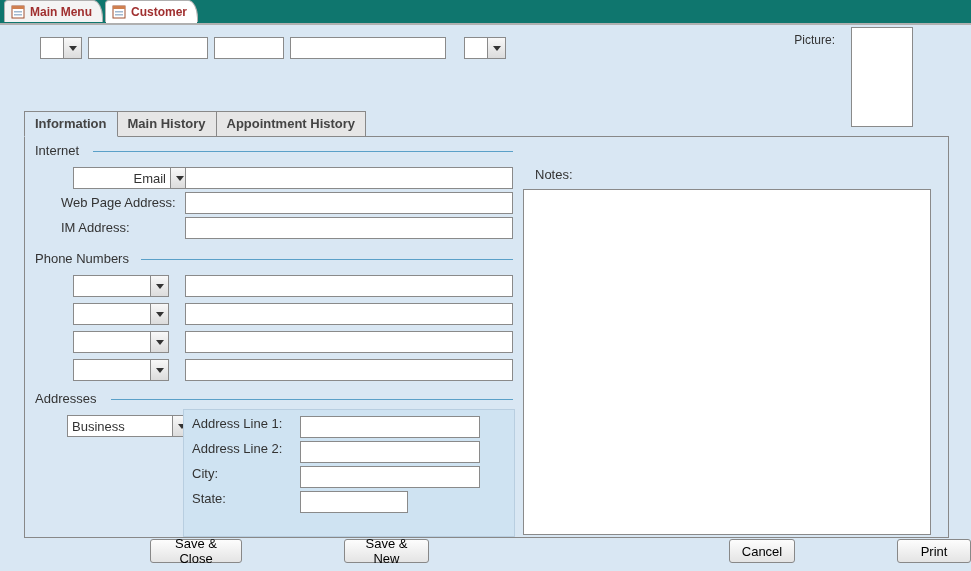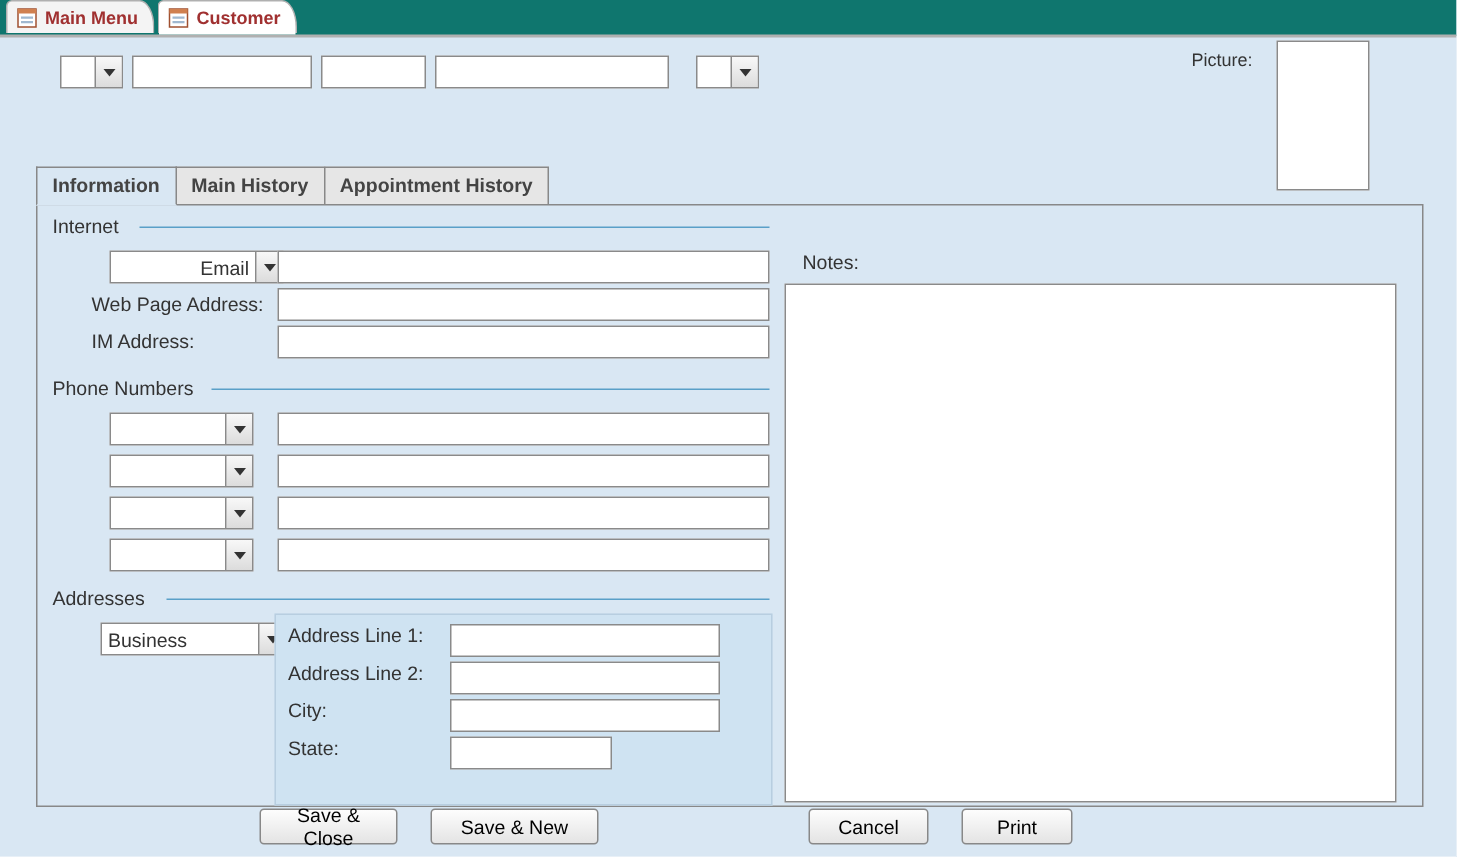--- a/index.html
+++ b/index.html
@@ -177,24 +177,23 @@
     display: flex; align-items: flex-start;
     margin-bottom: 3px;
   }
   .addr-lbl { width: 108px; font-size: 13px; }
 
   .btn-row {
     position: absolute;
     left: 0; right: 0;
     bottom: 8px;
     display: flex;
-    justify-content: flex-start;
+    justify-content: space-between;
     padding-left: 150px;
     gap: 22px;
-    margin-left: 23px;
   }
   .btn {
     height: 24px;
     padding: 0 12px;
     border: 1px solid #888;
     background: linear-gradient(#fdfdfd, #e4e4e4);
     font-size: 13px;
     border-radius: 3px;
     cursor: pointer;
     display: inline-flex; align-items: center; justify-content: center;
@@ -342,19 +341,19 @@
       </div>
     </div>
 
     <span class="notes-label" style="left:510px; top:30px">Notes:</span>
     <textarea class="notes-box" style="left: 498px; top: 52px; width: 408px; height: 346px; resize: none; font-family: inherit; font-size: 13px; padding: 4px;"></textarea>
 
   </div>
 
   <div class="btn-row">
     <button class="btn" style="width:92px">Save &amp; Close</button>
-    <button class="btn" style="width:112px">Save &amp; New</button>
+    <button class="btn" style="width:85px">Save &amp; New</button>
     <span style="width:96px"></span>
-    <button class="btn" style="width:80px">Cancel</button>
+    <button class="btn" style="width:66px">Cancel</button>
     <button class="btn" style="width:74px">Print</button>
   </div>
 
 </div>
 
 </body></html>

